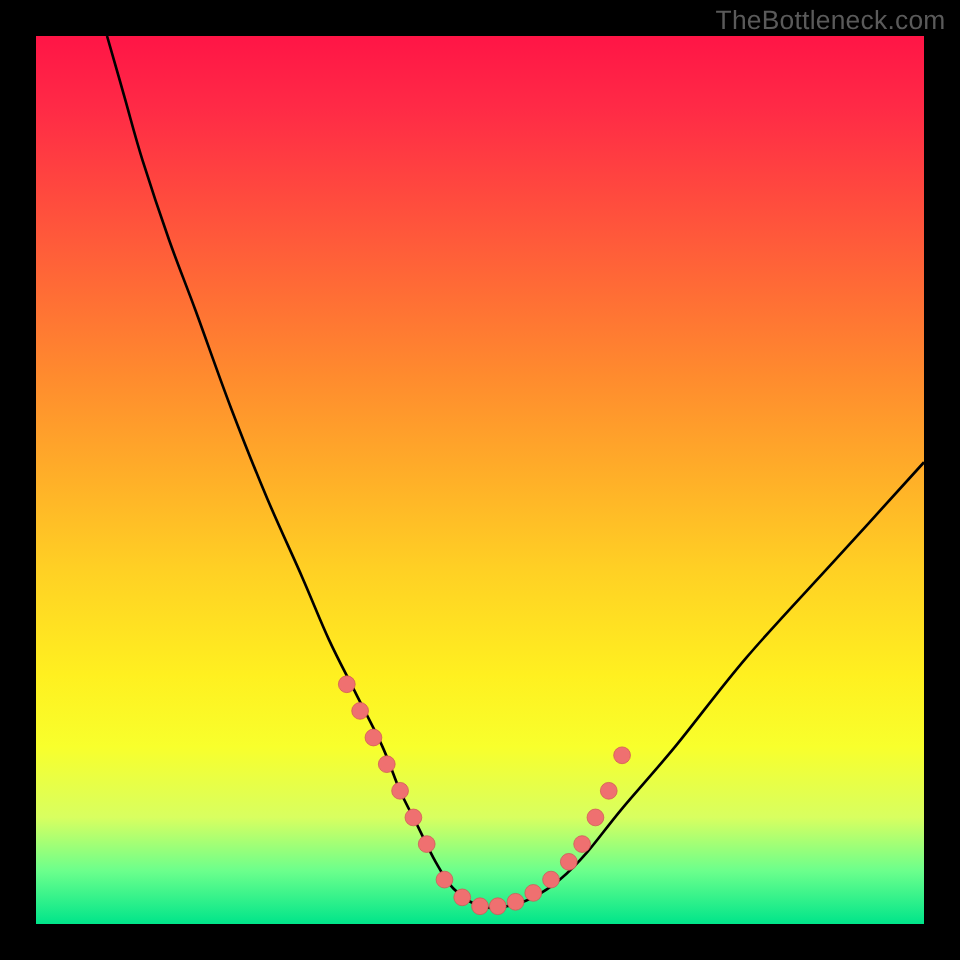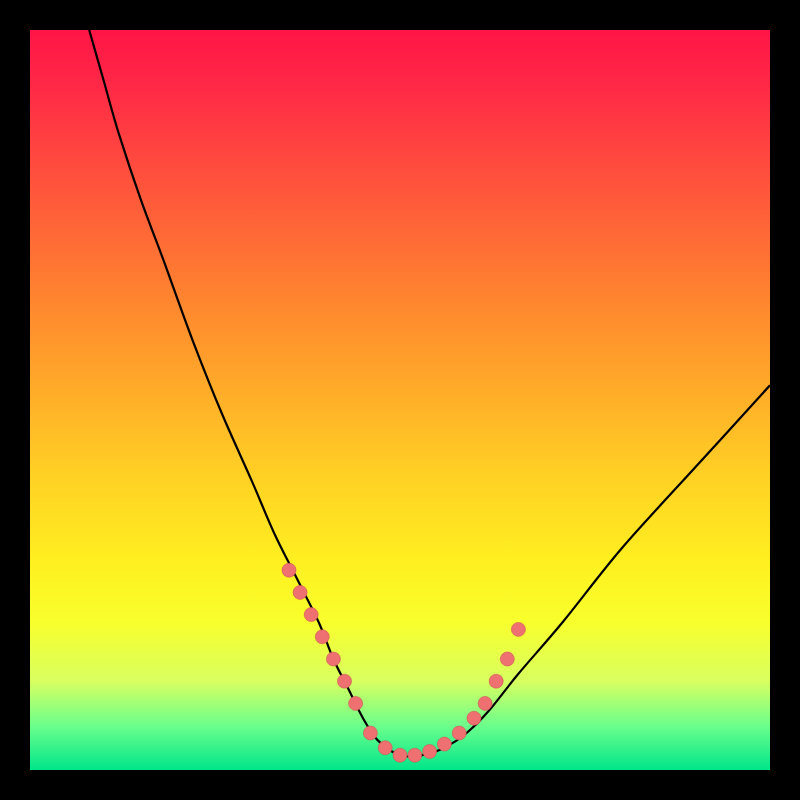--- a/index.html
+++ b/index.html
@@ -93,13 +93,14 @@
           <circle cx="414.4" cy="714.1" r="7" class="dot"></circle>
           <circle cx="429.2" cy="703.0" r="7" class="dot"></circle>
           <circle cx="444.0" cy="688.2" r="7" class="dot"></circle>
           <circle cx="455.1" cy="673.4" r="7" class="dot"></circle>
           <circle cx="466.2" cy="651.2" r="7" class="dot"></circle>
           <circle cx="477.3" cy="629.0" r="7" class="dot"></circle>
           <circle cx="488.4" cy="599.4" r="7" class="dot"></circle>
         </g>
     </svg>
   </div>
+  <div class="watermark">TheBottleneck.com</div>
 </div>
 
 </body></html>

